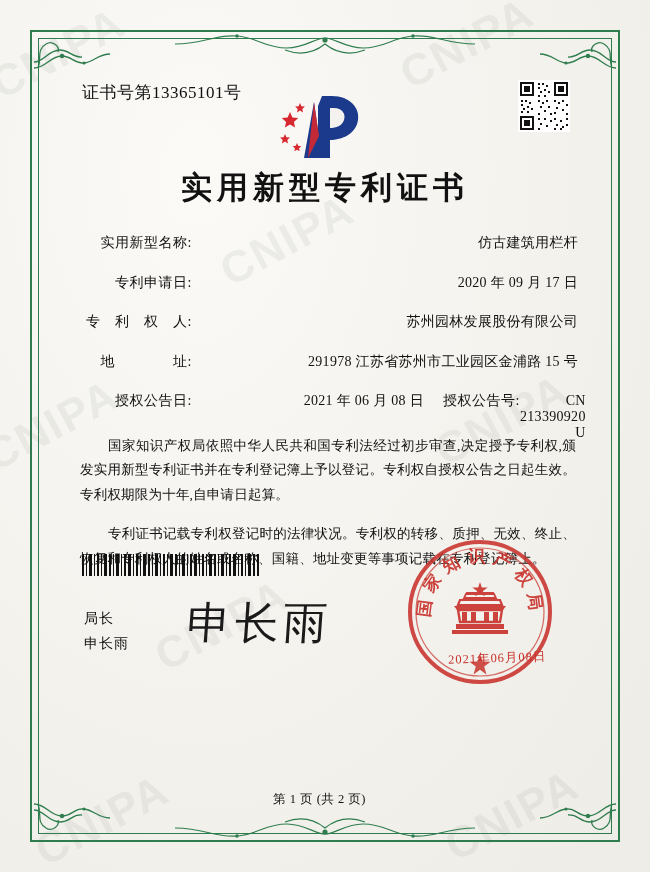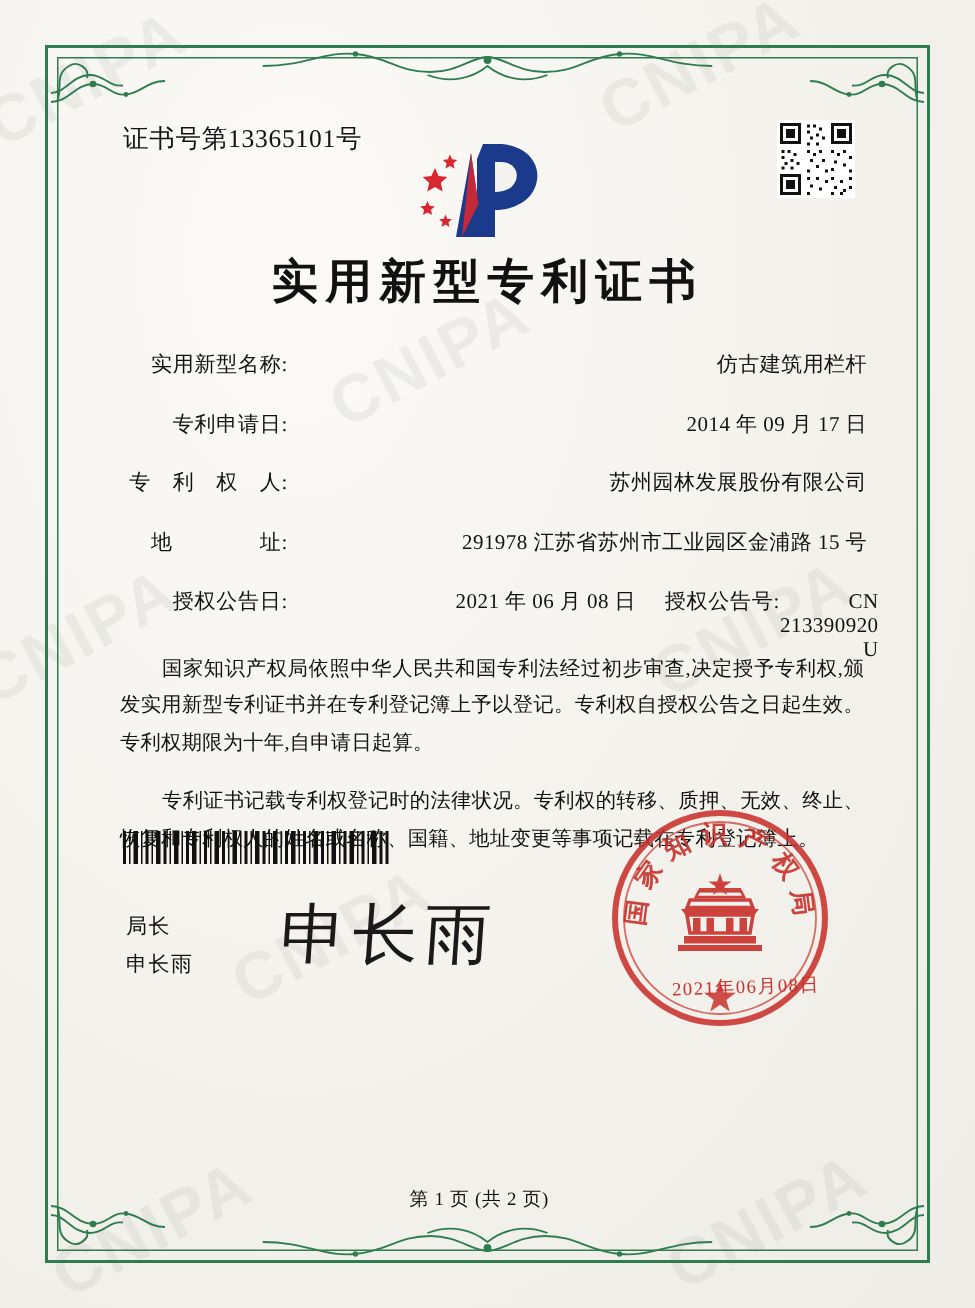--- a/index.html
+++ b/index.html
@@ -396,21 +396,21 @@
 
     <div class="title">实用新型专利证书</div>
 
     <div class="fields">
       <div class="field-row">
         <div class="field-label">实用新型名称:</div>
         <div class="field-value">仿古建筑用栏杆</div>
       </div>
       <div class="field-row">
         <div class="field-label">专利申请日:</div>
-        <div class="field-value">2014 年 09 月 17 日</div>
+        <div class="field-value">2020 年 09 月 17 日</div>
       </div>
       <div class="field-row">
         <div class="field-label wide">专　利　权　人:</div>
         <div class="field-value">苏州园林发展股份有限公司</div>
       </div>
       <div class="field-row">
         <div class="field-label wide">地　　　　址:</div>
         <div class="field-value">291978 江苏省苏州市工业园区金浦路 15 号</div>
       </div>
       <div class="field-row split">

